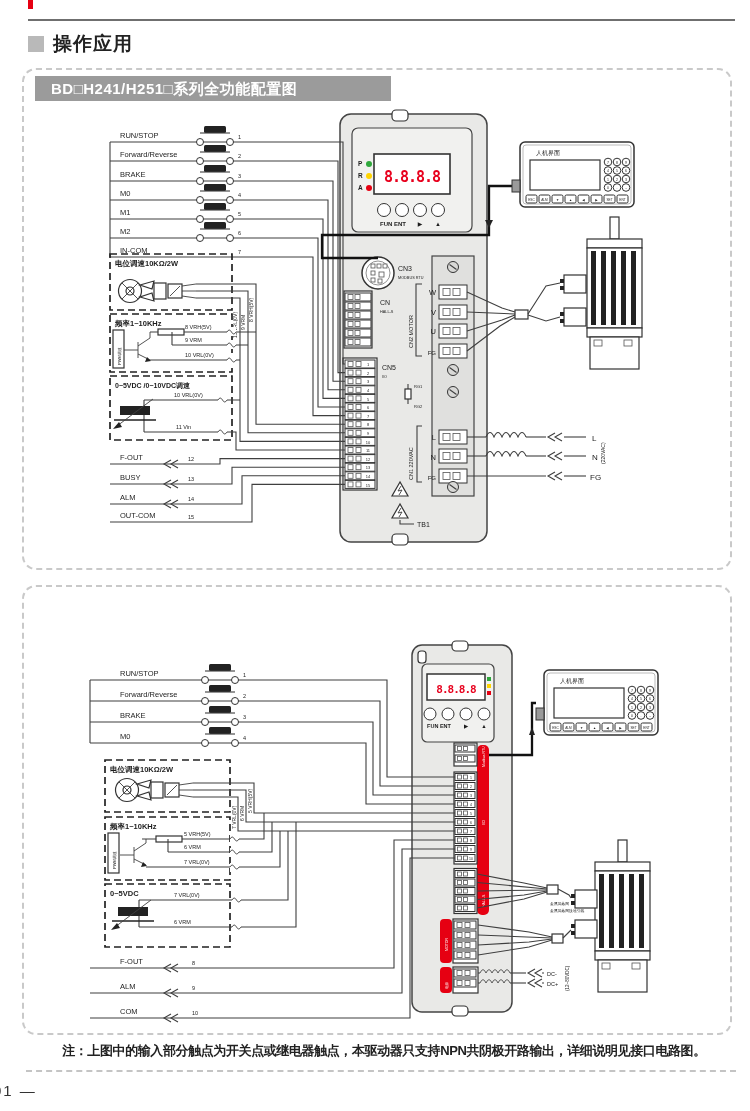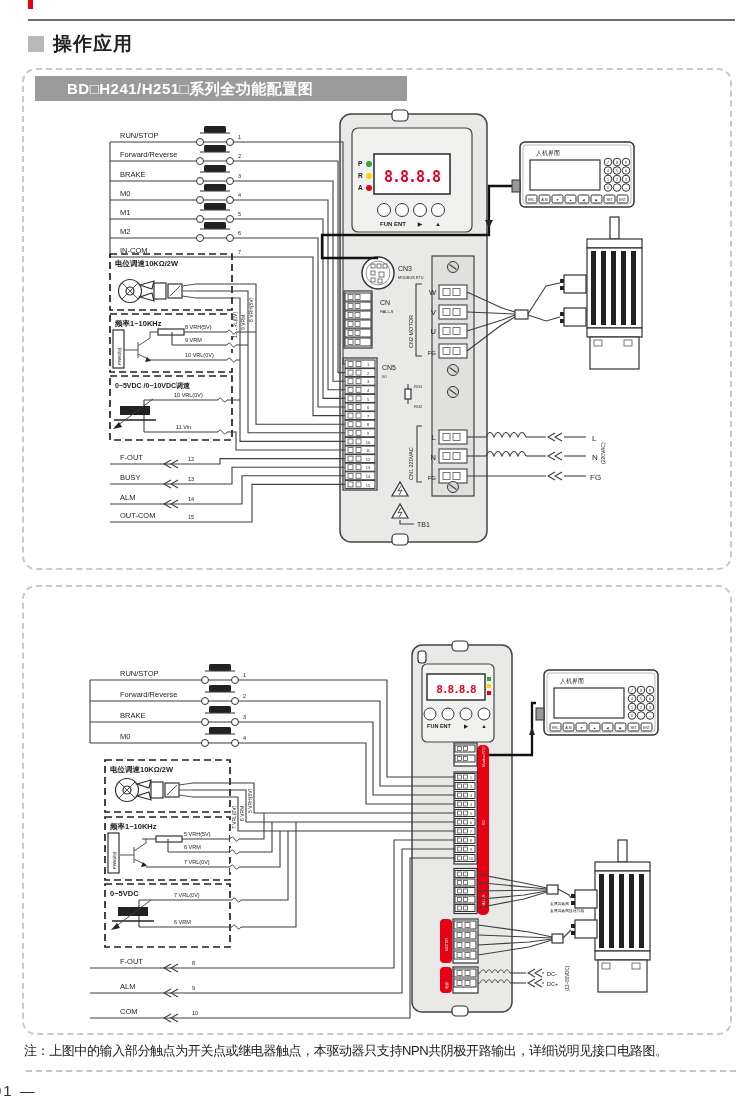--- a/index.html
+++ b/index.html
@@ -7,25 +7,25 @@
        font-family:"Liberation Sans",sans-serif;color:#222;overflow:hidden;}
   .red-tick{position:absolute;left:28px;top:0;width:5px;height:9px;background:#e60012;}
   .top-rule{position:absolute;left:28px;top:19px;width:707px;border-top:2px solid #6f6f6f;}
   .header{position:absolute;left:28px;top:32px;height:24px;display:flex;align-items:center;}
   .bullet{width:16px;height:16px;background:#b9b9b9;margin-right:9px;}
   .header h1{font-size:19px;font-weight:bold;margin:0;letter-spacing:1px;}
   .panel{position:absolute;border:2px dashed #c9c9c9;border-radius:14px;background:#fff;}
   #panel1{left:22px;top:68px;width:706px;height:498px;}
   #panel2{left:22px;top:585px;width:706px;height:446px;}
   .ptitle{position:absolute;left:11px;top:6px;width:340px;height:25px;background:#9b9b9b;
-          color:#fff;font-weight:bold;font-size:15px;line-height:25px;padding-left:32px;
+          color:#fff;font-weight:bold;font-size:15px;line-height:25px;padding-left:16px;
           letter-spacing:0.5px;}
   .psvg{position:absolute;left:0;top:0;}
-  .note{position:absolute;left:24px;top:1042px;width:720px;font-size:13px;font-weight:normal;
-        white-space:nowrap;letter-spacing:-0.4px;}
+  .note{position:absolute;left:24px;top:1042px;width:720px;font-size:13px;font-weight:bold;
+        white-space:nowrap;letter-spacing:-0.4px;text-align:center;}
   .sep-dash{position:absolute;left:26px;top:1070px;width:710px;border-top:2px dashed #c4c4c4;}
   .pageno{position:absolute;left:-7px;top:1082px;font-size:15px;color:#333;letter-spacing:2px;}
   svg text{font-family:"Liberation Sans",sans-serif;fill:#1d1d1d;}
   .t3{font-size:3.2px}.t35{font-size:3.5px}.t38{font-size:3.8px}.t4{font-size:4px}
   .t45{font-size:4.5px}.t5{font-size:5px}.t55{font-size:5.5px}.t6{font-size:6px}
   .t65{font-size:6.5px}.t7{font-size:7px}.t75{font-size:7.5px}.t8{font-size:8px}
   .b{font-weight:bold}.mid{text-anchor:middle}.end{text-anchor:end}.wht{fill:#fff}
   .seg{font-family:"DejaVu Sans Mono",monospace;font-weight:bold;fill:#e8001d;letter-spacing:-1px;}
   .w{fill:none;stroke:#3f3f3f;stroke-width:1.1;}
   .wt{fill:none;stroke:#3f3f3f;stroke-width:0.9;}

